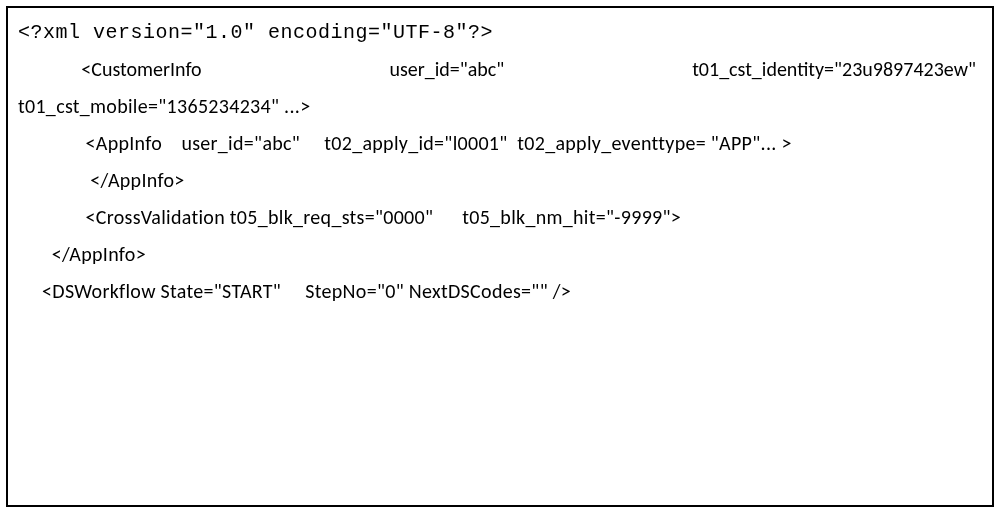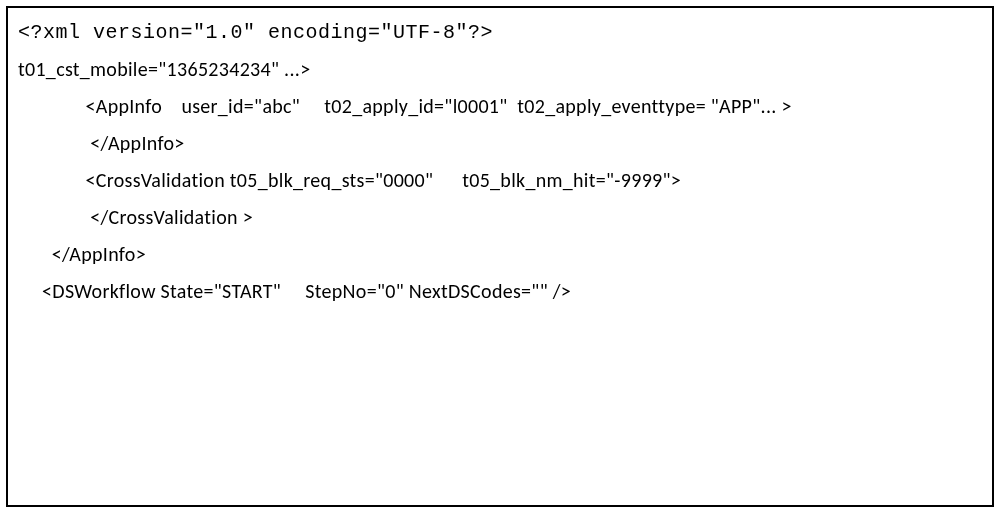--- a/index.html
+++ b/index.html
@@ -41,20 +41,24 @@
     }
     .seg {
       white-space: pre;
     }
   </style>
 </head>
 <body>
 
 <div class="code-box">
   <div class="line mono">&lt;?xml version="1.0" encoding="UTF-8"?&gt;</div>
+  <div class="row-justify">
+    <span class="seg">              &lt;CustomerInfo</span>
+    <span class="seg">user_id="abc"</span>
+    <span class="seg">t01_cst_identity="23u9897423ew"</span>
+  </div>
   <div class="line">t01_cst_mobile="1365234234" ...&gt;</div>
   <div class="line">              &lt;AppInfo    user_id="abc"     t02_apply_id="l0001"  t02_apply_eventtype= "APP"... &gt;</div>
   <div class="line">               &lt;/AppInfo&gt;</div>
   <div class="line">              &lt;CrossValidation t05_blk_req_sts="0000"      t05_blk_nm_hit="-9999"&gt;</div>
-  <div class="line">               &lt;/CrossValidation &gt;</div>
   <div class="line">       &lt;/AppInfo&gt;</div>
   <div class="line">     &lt;DSWorkflow State="START"     StepNo="0" NextDSCodes="" /&gt;</div>
 </div>
 
 </body></html>

